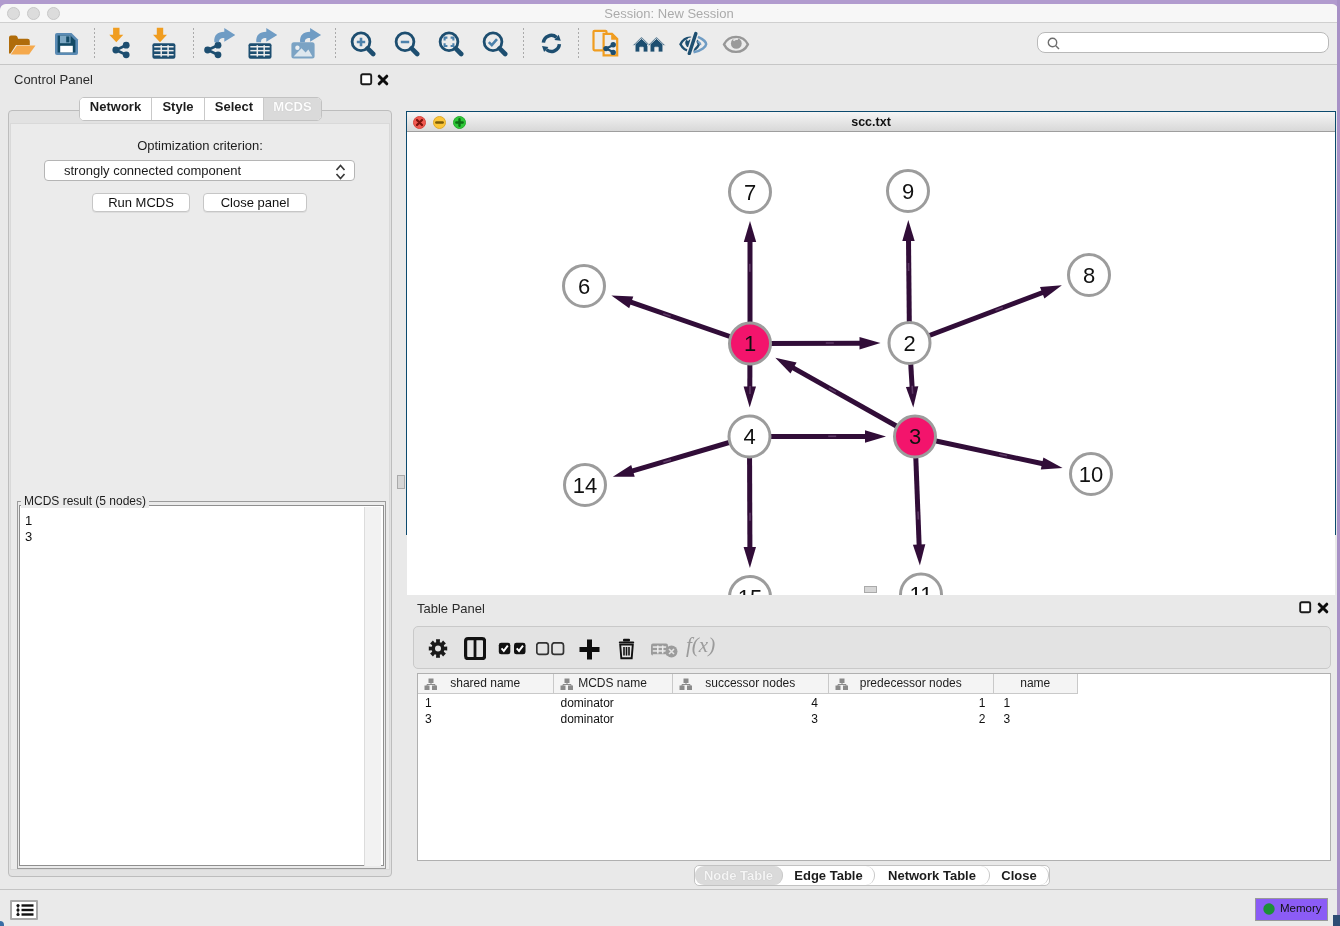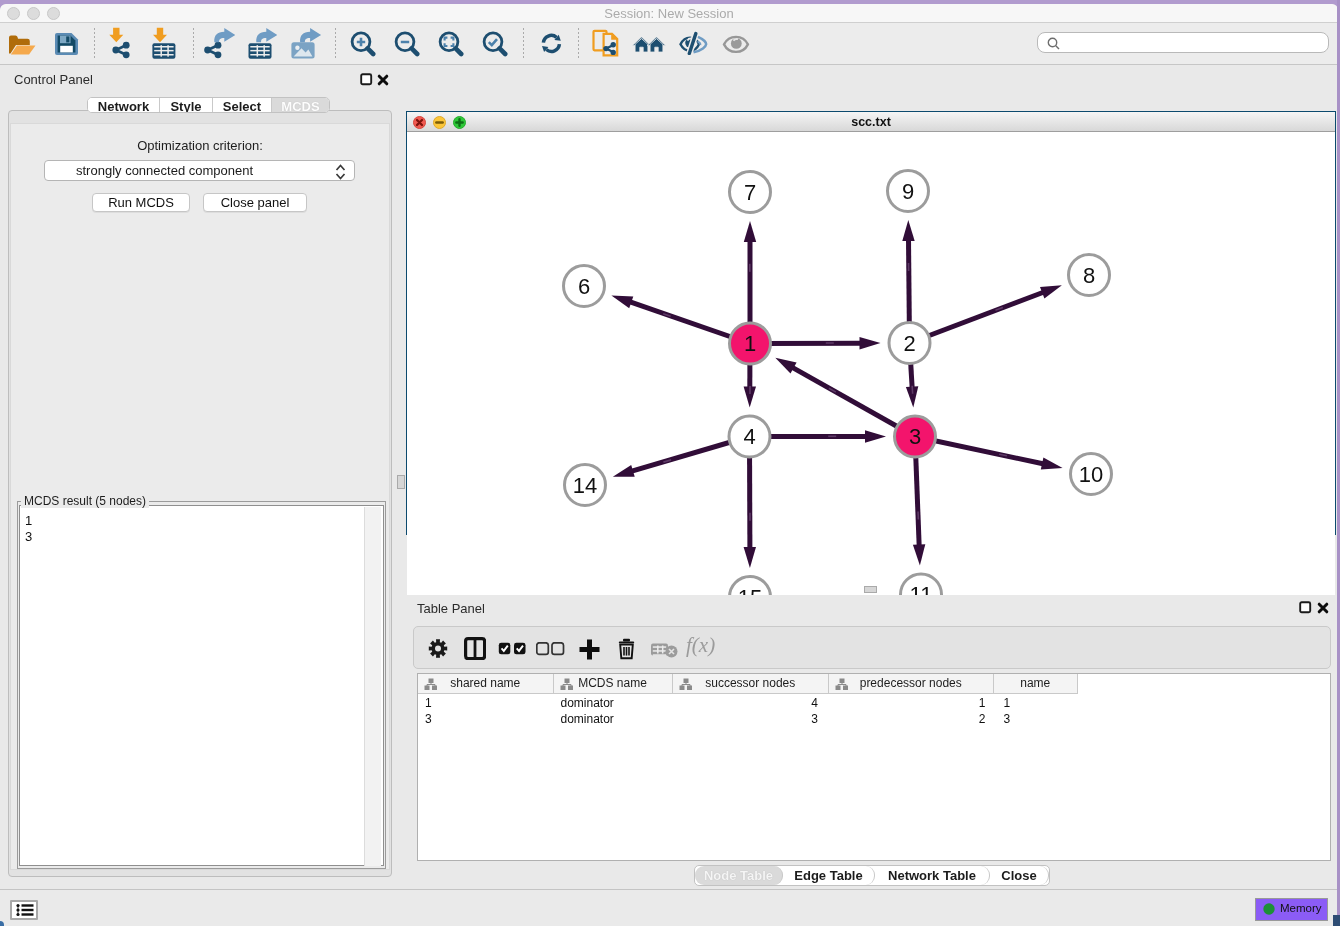--- a/index.html
+++ b/index.html
@@ -6,27 +6,27 @@
 body { font-family:"Liberation Sans", sans-serif; background:#b19bce; position:relative; }
 #win { position:absolute; left:0; top:4px; width:1338px; height:922px; background:#e9e9e9; border-radius:6px 6px 0 0; overflow:hidden; }
 #titlebar { position:absolute; left:0; top:0; width:1338px; height:19px; background:#f7f7f7; border-bottom:1px solid #cfcfcf; border-radius:6px 6px 0 0; }
 .tl { position:absolute; top:3px; width:13px; height:13px; border-radius:50%; background:#dcdcdc; border:1px solid #c8c8c8; }
 #title { position:absolute; top:2px; left:0; width:100%; text-align:center; font-size:13px; color:#ababab; }
 #toolbar { position:absolute; left:0; top:19px; width:1338px; height:42px; background:#ececec; border-bottom:1px solid #c6c6c6; }
 .tsep { position:absolute; top:5px; height:32px; width:1px; background-image:linear-gradient(#aaa 40%, transparent 40%); background-size:1px 4px; }
 .ticon { position:absolute; }
 #search { position:absolute; left:1037px; top:9px; width:292px; height:21px; background:#fff; border:1px solid #b9b9b9; border-radius:8px; }
 #cp-title { position:absolute; left:14px; top:68px; font-size:13px; color:#2b2b2b; }
-#cp-tabs { position:absolute; left:79px; top:93px; height:16px; border:1px solid #c2c2c2; border-radius:5px; overflow:hidden; display:flex; background:#fff;margin-left:8px; }
+#cp-tabs { position:absolute; left:79px; top:93px; height:24px; border:1px solid #c2c2c2; border-radius:5px; overflow:hidden; display:flex; background:#fff; }
 #cp-tabs .tab { font-size:13px; font-weight:700; color:#1c1c1c; text-align:center; line-height:18px; background:#fff; border-right:1px solid #c9c9c9; }
 #cp-tabs .tab.sel { background:#dadada; color:#fdfdfd; text-shadow:0 0 1px #b5b5b5; border-right:none; }
 #cp-outer { position:absolute; left:8px; top:106px; width:384px; height:767px; background:#e2e2e2; border:1px solid #bdbdbd; border-radius:4px; }
 #cp-inner { position:absolute; left:10px; top:119px; width:380px; height:747px; background:#ebebeb; border:1px solid #d9d9d9; }
 #optlabel { position:absolute; left:0; top:134px; width:400px; text-align:center; font-size:13px; color:#1d1d1d; }
-#combo { position:absolute; left:44px; top:156px; width:311px; height:21px; background:#fff; border:1px solid #b5b5b5; border-radius:4px; font-size:13px; color:#1b1b1b; line-height:19px; padding-left:31px; }
+#combo { position:absolute; left:44px; top:156px; width:311px; height:21px; background:#fff; border:1px solid #b5b5b5; border-radius:4px; font-size:13px; color:#1b1b1b; line-height:19px; padding-left:19px; }
 .btn { position:absolute; height:19px; background:#fff; border:1px solid #c6c6c6; border-radius:4px; font-size:13px; color:#111; text-align:center; line-height:17px; box-shadow:0 1px 0 rgba(0,0,0,0.06); }
 #grp { position:absolute; left:17px; top:497px; width:369px; height:368px; border:1px solid #9b9b9b; }
 #grplabel { position:absolute; left:21px; top:490px; background:#ebebeb; padding:0 3px; font-size:12px; color:#1d1d1d; }
 #grplist { position:absolute; left:19px; top:501px; width:365px; height:361px; background:#fff; border:1px solid #8f8f8f; }
 #grplist .sb { position:absolute; right:2px; top:1px; width:17px; height:359px; background:#f2f2f2; border-left:1px solid #dcdcdc; }
 #grplist .it { font-size:13px; color:#111; padding-left:5px; line-height:16px; }
 #netframe { position:absolute; left:406px; top:62px; width:930px; height:424px; border:1px solid #0c4a6e; background:#fff;margin-top:45px; }
 #nettitle { position:absolute; left:0; top:0; width:100%; height:20px; background:linear-gradient(#f5f5f5,#d8d8d8); border-bottom:1px solid #9e9e9e; }
 #nettitle .t { position:absolute; width:100%; text-align:center; top:3px; font-size:12.5px; font-weight:700; color:#111; }
 .tl2 { position:absolute; top:4px; width:13px; height:13px; border-radius:50%; } .tl2 svg { display:block; }

